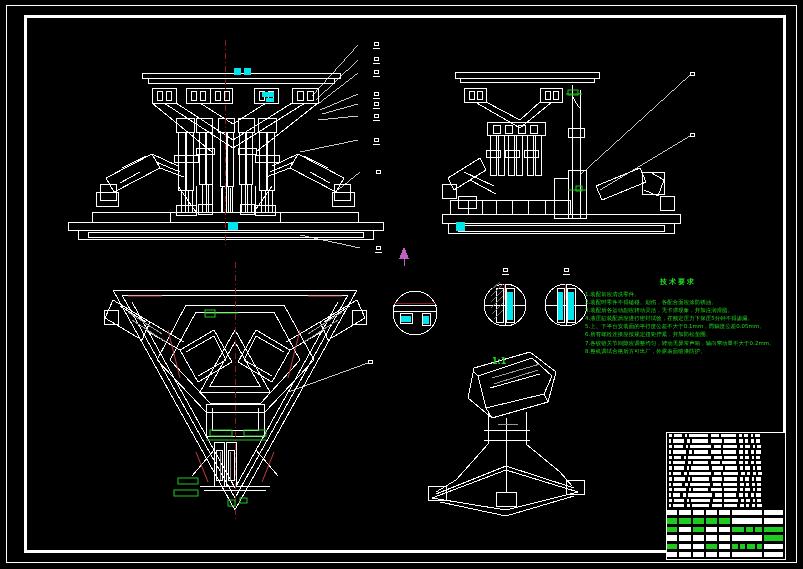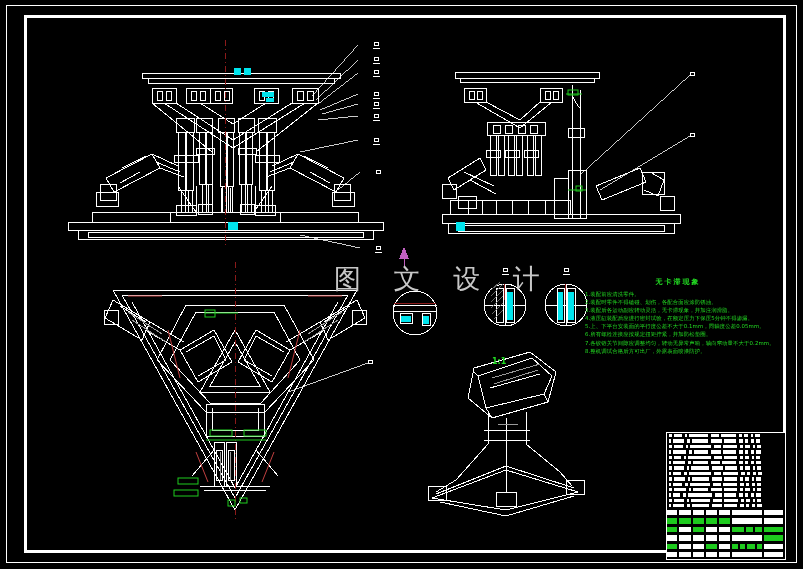--- a/index.html
+++ b/index.html
@@ -432,21 +432,20 @@
     <g stroke="#c04040" fill="none" stroke-width="1">
       <path d="M128 296 L162 296"></path>
       <path d="M308 296 L342 296"></path>
       <path d="M168 330 L180 378"></path>
       <path d="M300 330 L288 378"></path>
       <path d="M196 452 L208 482"></path>
       <path d="M274 452 L262 482"></path>
     </g>
   </svg>
 
-  <div class="watermark">图 文 设 计</div>
 
   <div class="scale-note">1:1</div>
 
   <div>
     <div class="balloon" style="left:374px;top:42px"></div>
     <div class="balloon-t" style="left:373px;top:48px"></div>
     <div class="balloon" style="left:374px;top:57px"></div>
     <div class="balloon-t" style="left:373px;top:63px"></div>
     <div class="balloon" style="left:374px;top:70px"></div>
     <div class="balloon-t" style="left:373px;top:76px"></div>
@@ -470,21 +469,21 @@
     <div class="balloon" style="left:368px;top:360px"></div>
   </div>
   <div>
     <div class="balloon" style="left:503px;top:268px"></div>
     <div class="balloon-t" style="left:502px;top:274px"></div>
     <div class="balloon" style="left:564px;top:268px"></div>
     <div class="balloon-t" style="left:563px;top:274px"></div>
   </div>
 
   <div class="tech-block">
-    <div class="tech-head">无卡滞现象</div>
+    <div class="tech-head">技术要求</div>
     <div class="tech-line">1.装配前应清洗零件。</div>
     <div class="tech-line">2.装配时零件不得磕碰、划伤，各配合面应涂防锈油。</div>
     <div class="tech-line">3.装配后各运动副应转动灵活，无卡滞现象，并加注润滑脂。</div>
     <div class="tech-line wrap2">4.液压缸装配后应进行密封试验，在额定压力下保压5分钟不得渗漏。</div>
     <div class="tech-line wrap2">5.上、下平台安装面的平行度公差不大于0.1mm，同轴度公差0.05mm。</div>
     <div class="tech-line">6.所有螺栓连接应按规定扭矩拧紧，并加防松垫圈。</div>
     <div class="tech-line wrap2">7.各铰链关节间隙应调整均匀，转动无异常声响，轴向窜动量不大于0.2mm。</div>
     <div class="tech-line">8.整机调试合格后方可出厂，外露表面喷漆防护。</div>
   </div>
 

